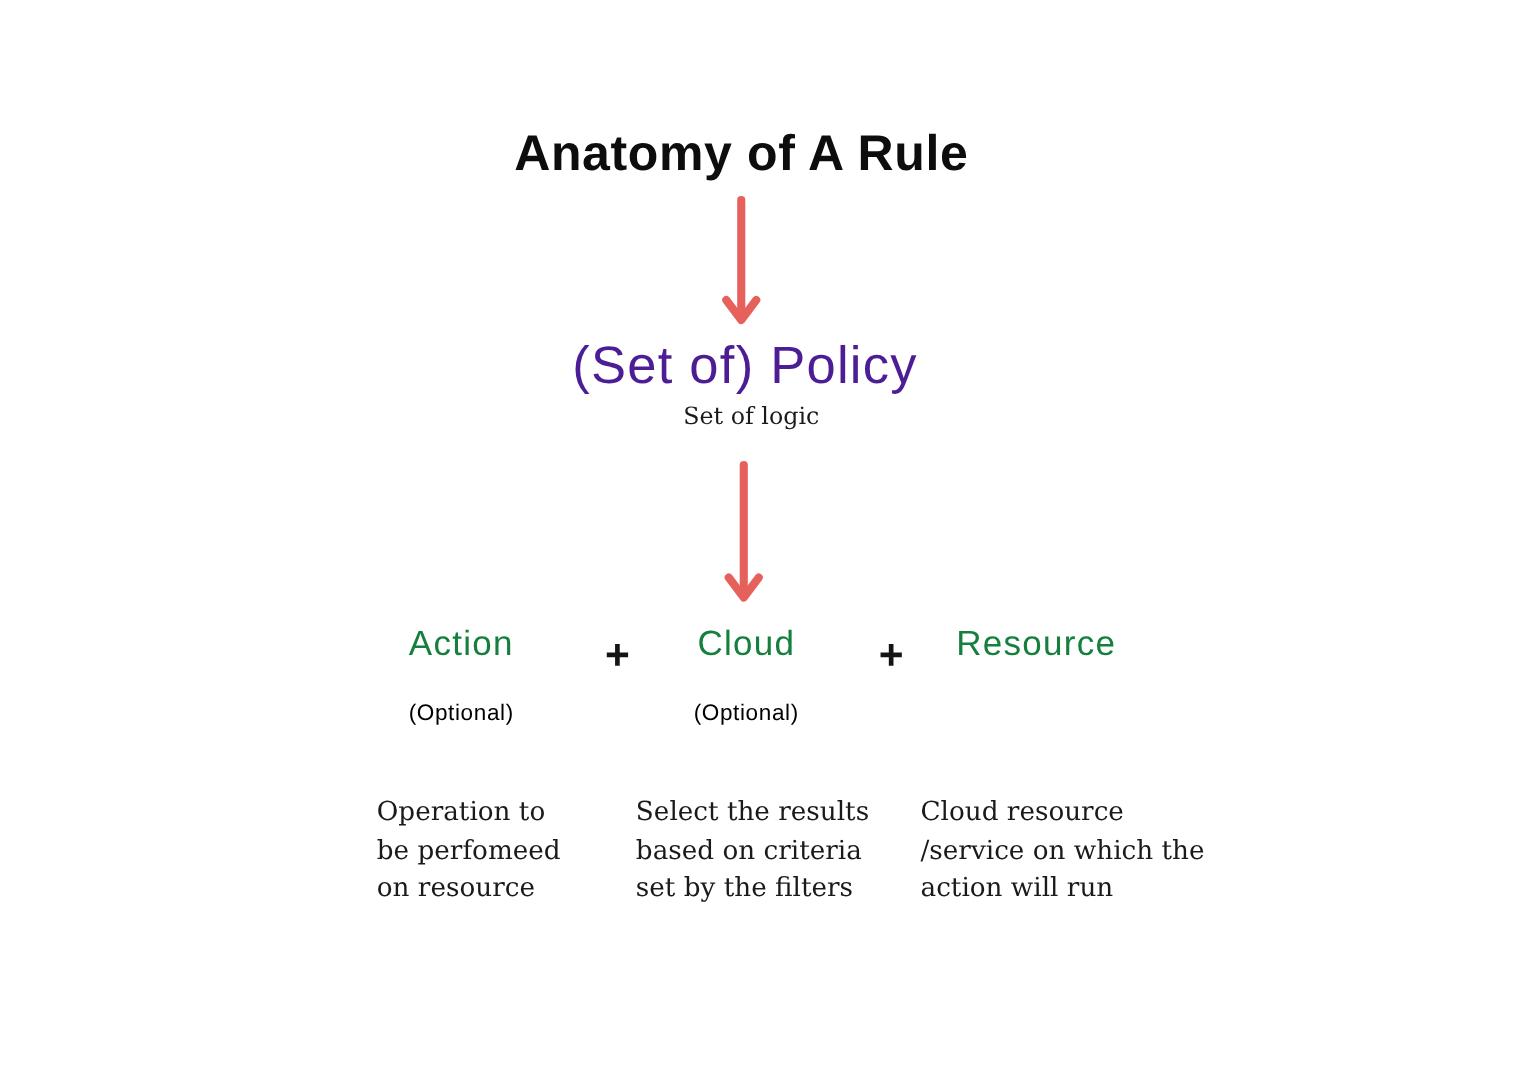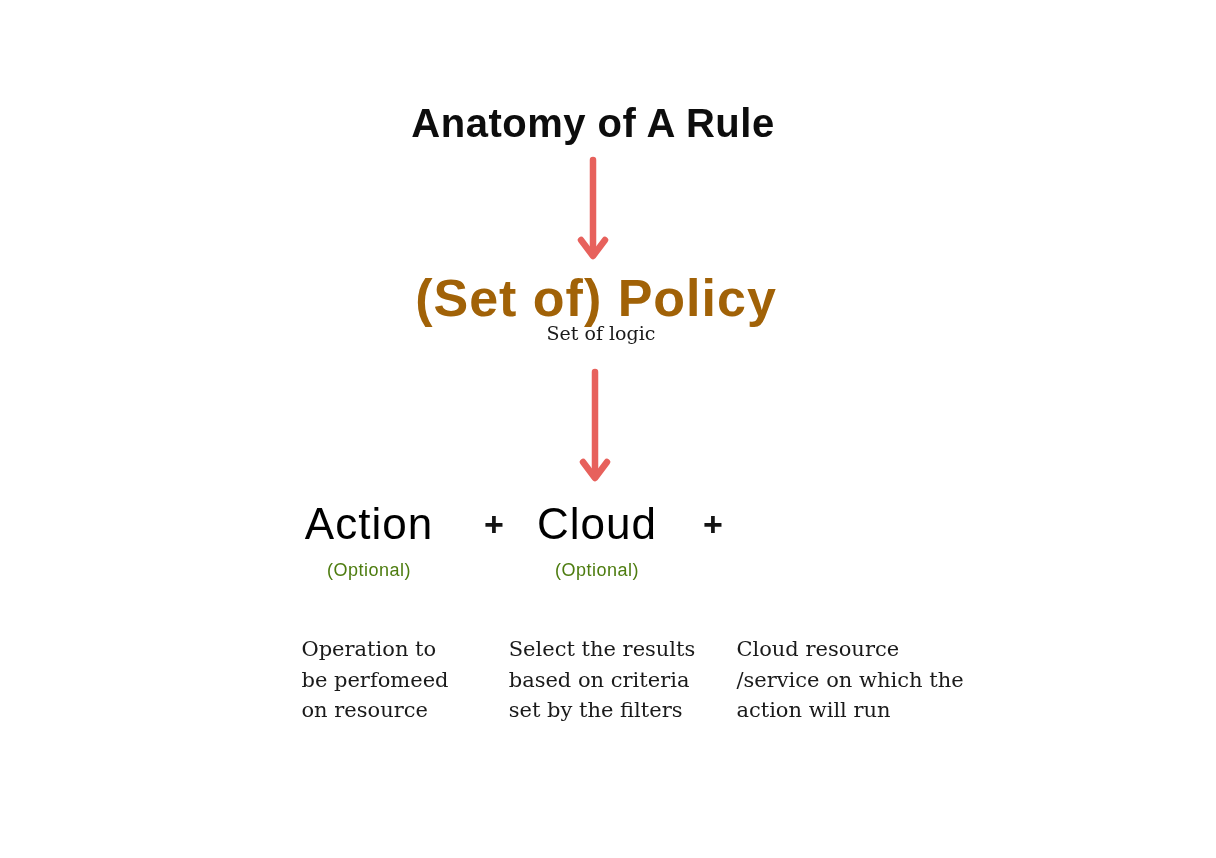--- a/index.html
+++ b/index.html
@@ -26,51 +26,51 @@
     margin: 0;
     font-size: 40px;
     font-weight: 800;
     letter-spacing: 0.5px;
     color: #0d0d0d;
     font-family: "Liberation Sans", sans-serif;
   }
   .policy-label {
     top: 268px;
     left: 596px;
-    font-size: 52px;
-    font-weight: 700;
+    font-size: 42px;
+    font-weight: 400;
     letter-spacing: 1px;
-    color: #a16207;
+    color: #4c1d95;
   }
   .policy-sublabel {
     top: 322px;
     left: 601px;
     font-size: 19px;
     color: #1a1a1a;
     font-family: "DejaVu Serif", serif;
   }
   .comp-label {
     top: 499px;
-    font-size: 44px;
+    font-size: 28px;
     font-weight: 300;
     letter-spacing: 1px;
-    color: #000000;
+    color: #15803d;
   }
   .plus {
     top: 505px;
     font-size: 34px;
     font-weight: 600;
     color: #141414;
   }
   .optional {
     top: 560px;
     font-size: 18px;
     font-weight: 300;
     letter-spacing: 0.5px;
-    color: #4d7c0f;
+    color: #000000;
   }
   .desc {
     top: 634px;
     font-size: 21px;
     line-height: 30.5px;
     color: #1a1a1a;
     text-align: left;
     white-space: pre-line;
     font-family: "DejaVu Serif", serif;
   }
@@ -97,20 +97,21 @@
 
   <svg class="arrow arrow2" width="33" height="114" viewBox="0 0 33 114" fill="none">
     <line x1="16" y1="4" x2="16" y2="104" stroke="#e7615c" stroke-width="6.5" stroke-linecap="round"></line>
     <polyline points="4,94 16,110 28,94" stroke="#e7615c" stroke-width="6.5" fill="none" stroke-linecap="round" stroke-linejoin="round"></polyline>
   </svg>
 
   <div class="abs comp-label" style="left:369px">Action</div>
   <div class="abs plus" style="left:494px">+</div>
   <div class="abs comp-label" style="left:597px">Cloud</div>
   <div class="abs plus" style="left:713px">+</div>
+  <div class="abs comp-label" style="left:829px">Resource</div>
 
   <div class="abs optional" style="left:369px">(Optional)</div>
   <div class="abs optional" style="left:597px">(Optional)</div>
 
   <div class="abs desc" style="left:375px">Operation to
 be perfomeed
 on resource</div>
   <div class="abs desc" style="left:850px">Cloud resource
 /service on which the
 action will run</div>

